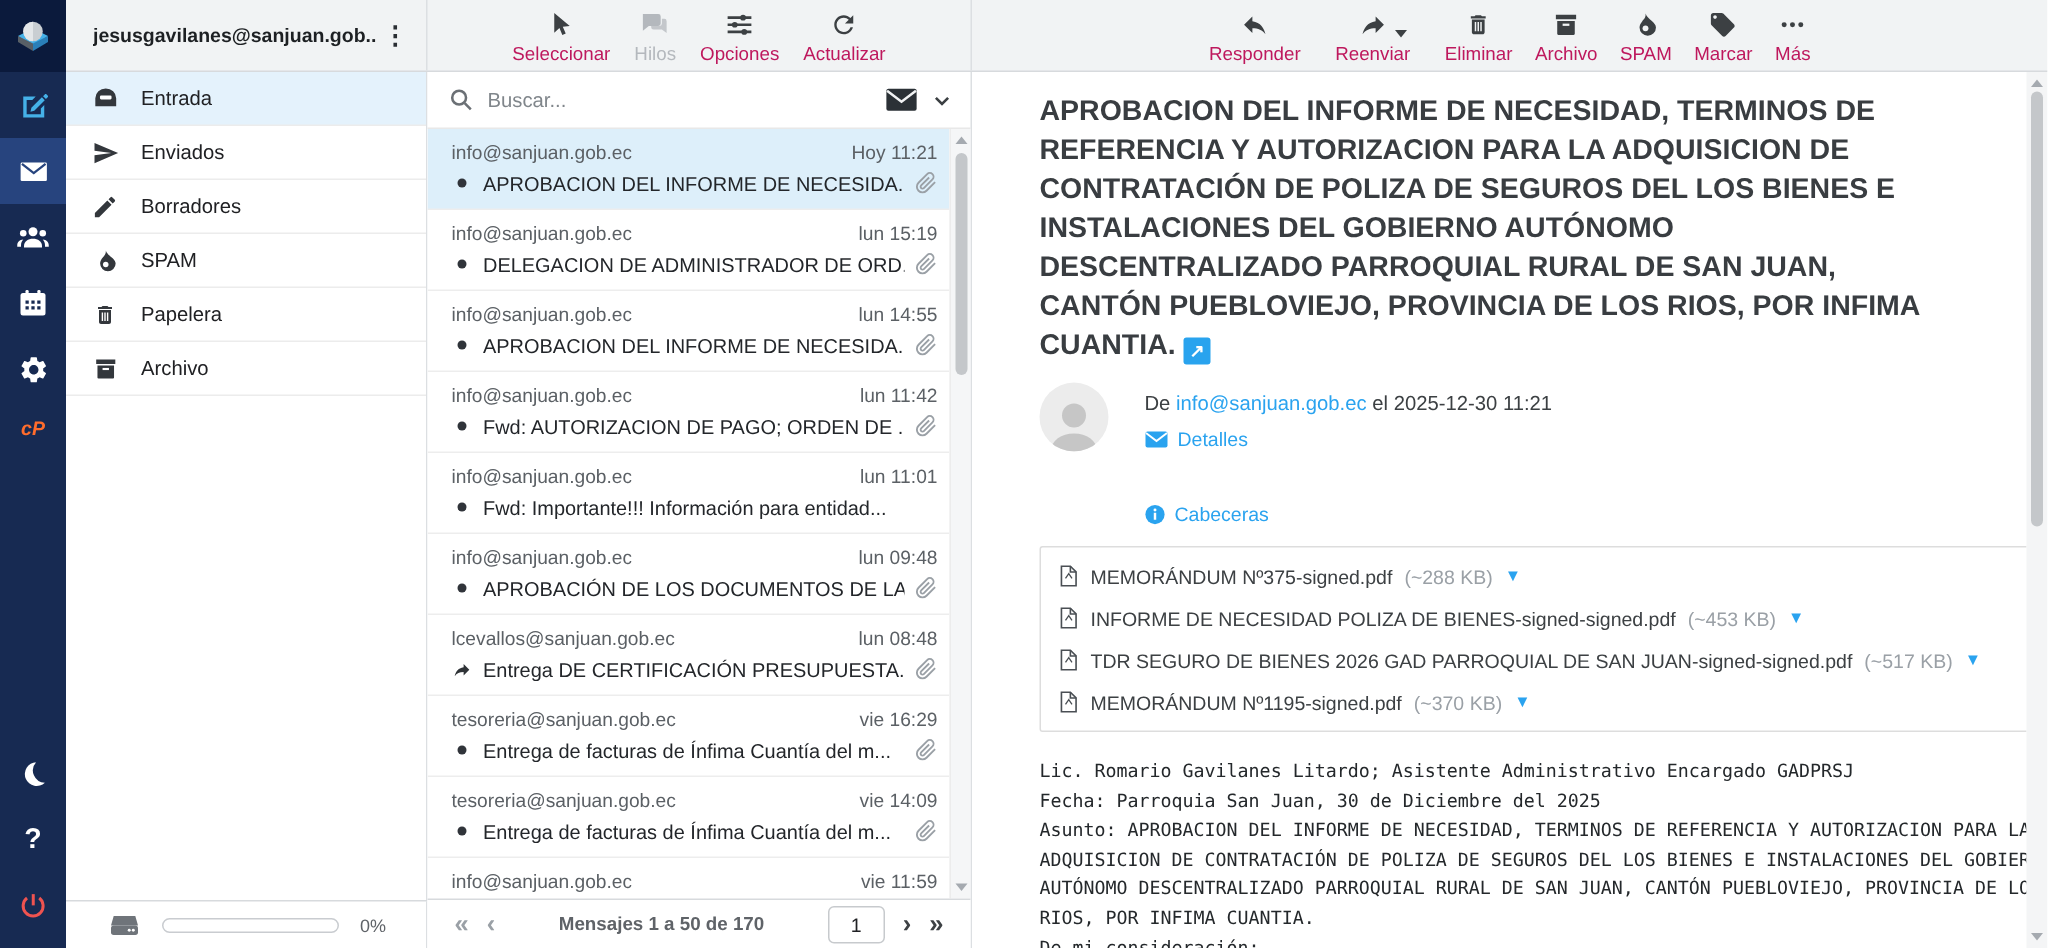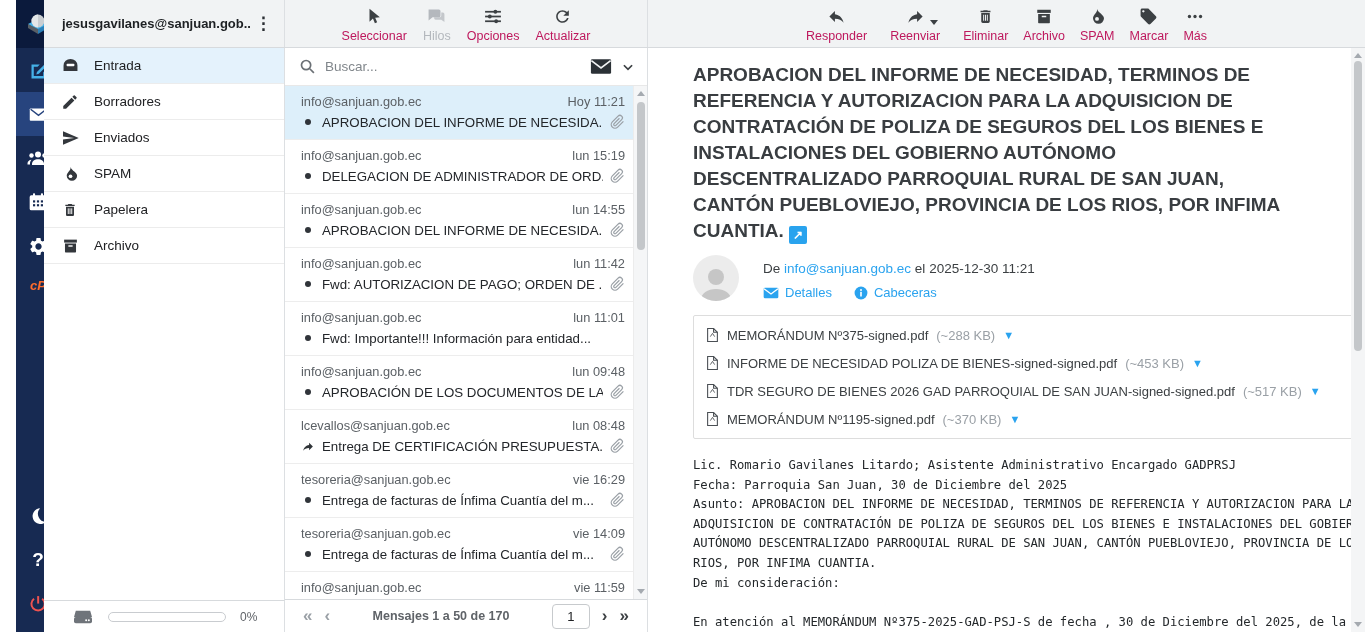--- a/index.html
+++ b/index.html
@@ -1,20 +1,20 @@
 <!DOCTYPE html>
 <html><head>
 <meta charset="utf-8">
 <style>
   * { margin:0; padding:0; box-sizing:border-box; }
   html,body { width:1365px; height:632px; overflow:hidden; font-family:"Liberation Sans",sans-serif; background:#fff; }
   #app { position:relative; width:1365px; height:632px; overflow:hidden; }
 
   
-  .rail { position:absolute; left:16px; top:0; width:44px; height:632px; background:#172a52; display:flex; flex-direction:column; }
+  .rail { position:absolute; left:0; top:0; width:44px; height:632px; background:#172a52; display:flex; flex-direction:column; }
   .rail-logo { height:48px; background:#0b1a3c; display:flex; align-items:center; justify-content:center; }
   .rail-btn { height:44px; display:flex; align-items:center; justify-content:center; color:#fff; cursor:pointer; }
   .rail-btn.compose { color:#45b1e8; }
   .rail-btn.sel { background:#27447e; }
   .rail-btn.cp { color:#ff6c2c; font-weight:bold; font-style:italic; font-size:13px; height:34px; }
   .rail-spacer { flex:1; }
   .rail-btn.help { color:#fff; font-size:19px; font-weight:bold; }
   .rail-btn.power { color:#ef5350; }
   .rail-bottom { margin-bottom:6px; }
 
@@ -71,21 +71,21 @@
   .tri-dn { position:absolute; bottom:5px; left:3px; width:0; height:0; border-left:4px solid transparent; border-right:4px solid transparent; border-top:5px solid #a5aab0; }
 
   
   .reader { position:absolute; left:649px; top:48px; right:14px; bottom:0; background:#fff; overflow:hidden; padding-left:12px;margin-left:32px; }
   .subject { margin-top:14px; width:610px; font-size:19px; font-weight:bold; line-height:26px; color:#393d41; }
   .extlink { display:inline-flex; width:18px; height:18px; background:#29a3ee; border-radius:2px; color:#fff; font-size:12px; font-weight:bold; align-items:center; justify-content:center; vertical-align:-2px; cursor:pointer; }
   .fromrow { margin-top:11px; display:flex; gap:24px; }
   .avatar { width:46px; height:46px; border-radius:50%; background:#ececec; overflow:hidden; display:flex; align-items:flex-end; justify-content:center; }
   .fromtext .l1 { font-size:13.5px; color:#3c4043; margin-top:6px; }
   .fromtext a, .blue { color:#2aa3ef; text-decoration:none; cursor:pointer; }
-  .fromtext .l2 { margin-top:9px; display:flex; gap:22px; font-size:13px; }
+  .fromtext .l2 { margin-top:9px; display:flex; gap:35px; font-size:13px;flex-direction:column; }
   .linkitem { display:flex; align-items:center; gap:6px; color:#2aa3ef; cursor:pointer; }
   .attachbox { margin-top:14px; width:678px; border:1px solid #ddd; border-radius:2px; padding:5px 0; }
   .attach-row { height:28px; display:flex; align-items:center; gap:8px; padding:0 12px; font-size:13px; }
   .attach-row .aicon { color:#4a4f54; display:flex; }
   .aname { color:#3c4043; cursor:pointer; }
   .asize { color:#9aa0a6; }
   .acaret { color:#2aa3ef; font-size:11px; cursor:pointer; }
   .body { margin-top:17px; width:688px; font-family:"DejaVu Sans Mono",monospace; font-size:12.2px; line-height:19.6px; color:#24282b; white-space:pre-wrap; }
 
   
@@ -294,33 +294,33 @@
       <span class="ficon">
           <svg width="19" height="17" viewBox="0 0 24 22" fill="currentColor">
             <path d="M3 11a9 8.5 0 0 1 18 0v7H3z"></path>
             <rect x="7" y="8.6" width="10" height="3.4" rx="1" fill="#fff"></rect>
           </svg>
         </span>
       <span>Entrada</span>
     </div>
     <div class="folder">
       <span class="ficon">
+          <svg width="19" height="18" viewBox="0 0 24 24" fill="currentColor">
+            <path d="M2.01 21L23 12 2.01 3 2 10l15 2-15 2z"></path>
+          </svg>
+        </span>
+      <span>Enviados</span>
+    </div>
+    <div class="folder">
+      <span class="ficon">
           <svg width="18" height="18" viewBox="0 0 24 24" fill="currentColor">
             <path d="M3 17.25V21h3.75L17.81 9.94l-3.75-3.75L3 17.25zM20.71 7.04c.39-.39.39-1.02 0-1.41l-2.34-2.34a.996.996 0 0 0-1.41 0l-1.83 1.83 3.75 3.75 1.83-1.83z"></path>
           </svg>
         </span>
       <span>Borradores</span>
-    </div>
-    <div class="folder">
-      <span class="ficon">
-          <svg width="19" height="18" viewBox="0 0 24 24" fill="currentColor">
-            <path d="M2.01 21L23 12 2.01 3 2 10l15 2-15 2z"></path>
-          </svg>
-        </span>
-      <span>Enviados</span>
     </div>
     <div class="folder">
       <span class="ficon">
           <svg width="17" height="18" viewBox="0 0 24 24" fill="currentColor">
             <path d="M12 2c.6 3.5-1.6 5.2-3 7-1.3 1.7-2.3 3.3-2.3 5.4a7.3 7.3 0 0 0 14.6 0C21.3 9.6 14 7.6 12 2z"></path>
             <circle cx="12" cy="15.2" r="2.6" fill="#fff"></circle>
           </svg>
         </span>
       <span>SPAM</span>
     </div>

